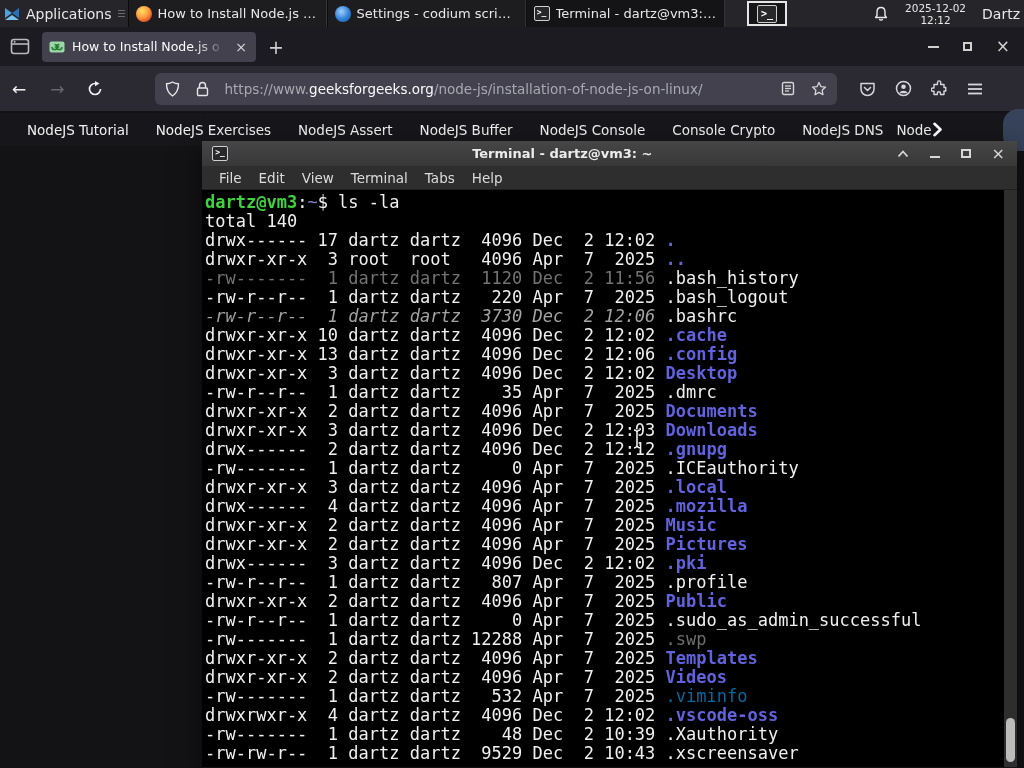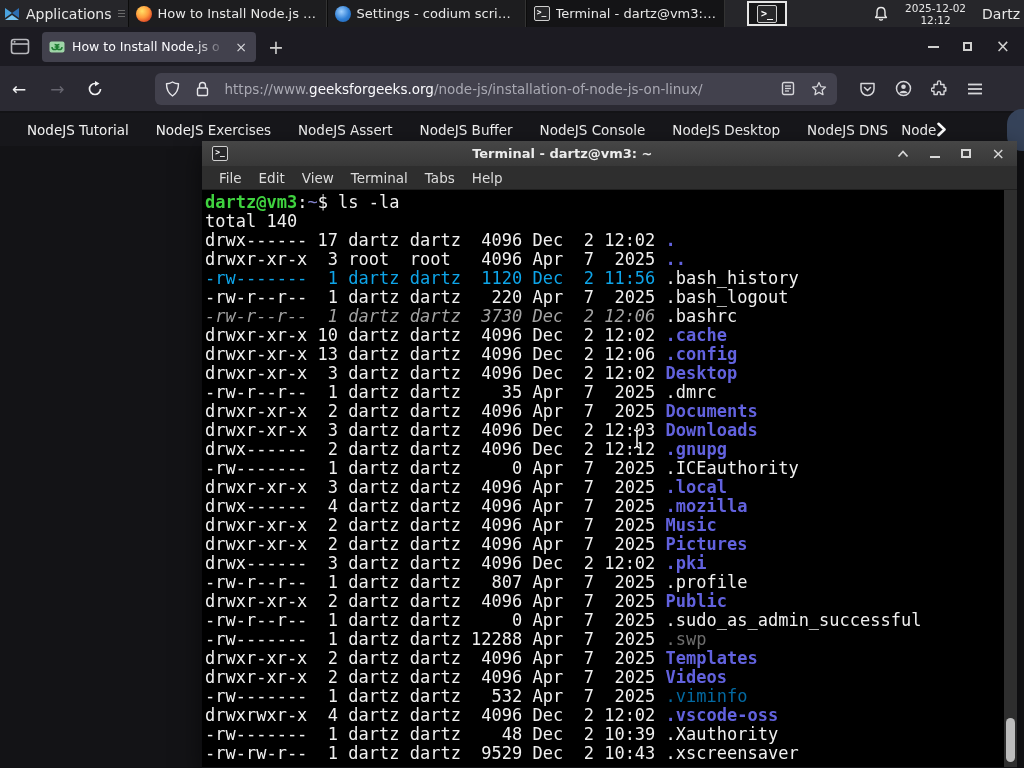--- a/index.html
+++ b/index.html
@@ -222,21 +222,21 @@
 <div class="page">
   <div class="gfgnav">
     <svg class="ic" width="11" height="15" viewBox="0 0 11 15" style="margin-right:-14px">
       <polyline points="8.5,1.8 2.5,7.5 8.5,13.2" fill="none" stroke="#ffffff" stroke-width="2.6" stroke-linecap="round" stroke-linejoin="round"></polyline>
     </svg>
     <span class="navitem">NodeJS Tutorial</span>
     <span class="navitem">NodeJS Exercises</span>
     <span class="navitem">NodeJS Assert</span>
     <span class="navitem">NodeJS Buffer</span>
     <span class="navitem">NodeJS Console</span>
-    <span class="navitem">NodeJS Desktop</span>
+    <span class="navitem">Console Crypto</span>
     <span class="navitem">NodeJS DNS</span>
     <span class="gfg-last">
       <span class="navitem">Node</span>
       <svg class="ic" width="11" height="15" viewBox="0 0 11 15">
         <polyline points="2.5,1.8 8.5,7.5 2.5,13.2" fill="none" stroke="#ffffff" stroke-width="2.6" stroke-linecap="round" stroke-linejoin="round"></polyline>
       </svg>
     </span>
     <svg class="ic" width="19" height="19" viewBox="0 0 19 19">
       <circle cx="8" cy="8" r="5.6" fill="none" stroke="#2aa55a" stroke-width="2"></circle>
       <line x1="12.2" y1="12.2" x2="16.5" y2="16.5" stroke="#2aa55a" stroke-width="2" stroke-linecap="round"></line>
@@ -265,21 +265,21 @@
     <span>Terminal</span>
     <span>Tabs</span>
     <span>Help</span>
   </div>
   <div class="term-body">
     <div class="term-out">
         <div class="trow"><span style="color: rgb(63, 210, 63); font-weight: bold;">dartz@vm3</span><span style="color: rgb(240, 240, 240);">:</span><span style="color: rgb(128, 128, 200);">~</span><span style="color: rgb(240, 240, 240);">$ </span><span style="color: rgb(240, 240, 240);">ls -la</span></div>
         <div class="trow">total 140</div>
         <div class="trow"><span style="color: rgb(240, 240, 240);">drwx------ 17 dartz dartz  4096 Dec  2 12:02 </span><span style="color: rgb(98, 98, 222); font-weight: bold;">.</span></div>
         <div class="trow"><span style="color: rgb(240, 240, 240);">drwxr-xr-x  3 root  root   4096 Apr  7  2025 </span><span style="color: rgb(98, 98, 222); font-weight: bold;">..</span></div>
-        <div class="trow"><span style="color: #0ea5e9;">-rw-------  1 dartz dartz  1120 Dec  2 11:56 </span><span style="color: rgb(240, 240, 240);">.bash_history</span></div>
+        <div class="trow"><span style="color: #737373;">-rw-------  1 dartz dartz  1120 Dec  2 11:56 </span><span style="color: rgb(240, 240, 240);">.bash_history</span></div>
         <div class="trow"><span style="color: rgb(240, 240, 240);">-rw-r--r--  1 dartz dartz   220 Apr  7  2025 </span><span style="color: rgb(240, 240, 240);">.bash_logout</span></div>
         <div class="trow"><span style="color: #a3a3a3; font-style: italic;">-rw-r--r--  1 dartz dartz  3730 Dec  2 12:06 </span><span style="color: rgb(240, 240, 240);">.bashrc</span></div>
         <div class="trow"><span style="color: rgb(240, 240, 240);">drwxr-xr-x 10 dartz dartz  4096 Dec  2 12:02 </span><span style="color: rgb(98, 98, 222); font-weight: bold;">.cache</span></div>
         <div class="trow"><span style="color: rgb(240, 240, 240);">drwxr-xr-x 13 dartz dartz  4096 Dec  2 12:06 </span><span style="color: rgb(98, 98, 222); font-weight: bold;">.config</span></div>
         <div class="trow"><span style="color: rgb(240, 240, 240);">drwxr-xr-x  3 dartz dartz  4096 Dec  2 12:02 </span><span style="color: rgb(98, 98, 222); font-weight: bold;">Desktop</span></div>
         <div class="trow"><span style="color: rgb(240, 240, 240);">-rw-r--r--  1 dartz dartz    35 Apr  7  2025 </span><span style="color: rgb(240, 240, 240);">.dmrc</span></div>
         <div class="trow"><span style="color: rgb(240, 240, 240);">drwxr-xr-x  2 dartz dartz  4096 Apr  7  2025 </span><span style="color: rgb(98, 98, 222); font-weight: bold;">Documents</span></div>
         <div class="trow"><span style="color: rgb(240, 240, 240);">drwxr-xr-x  3 dartz dartz  4096 Dec  2 12:03 </span><span style="color: rgb(98, 98, 222); font-weight: bold;">Downloads</span></div>
         <div class="trow"><span style="color: rgb(240, 240, 240);">drwx------  2 dartz dartz  4096 Dec  2 12:12 </span><span style="color: rgb(98, 98, 222); font-weight: bold;">.gnupg</span></div>
         <div class="trow"><span style="color: rgb(240, 240, 240);">-rw-------  1 dartz dartz     0 Apr  7  2025 </span><span style="color: rgb(240, 240, 240);">.ICEauthority</span></div>

